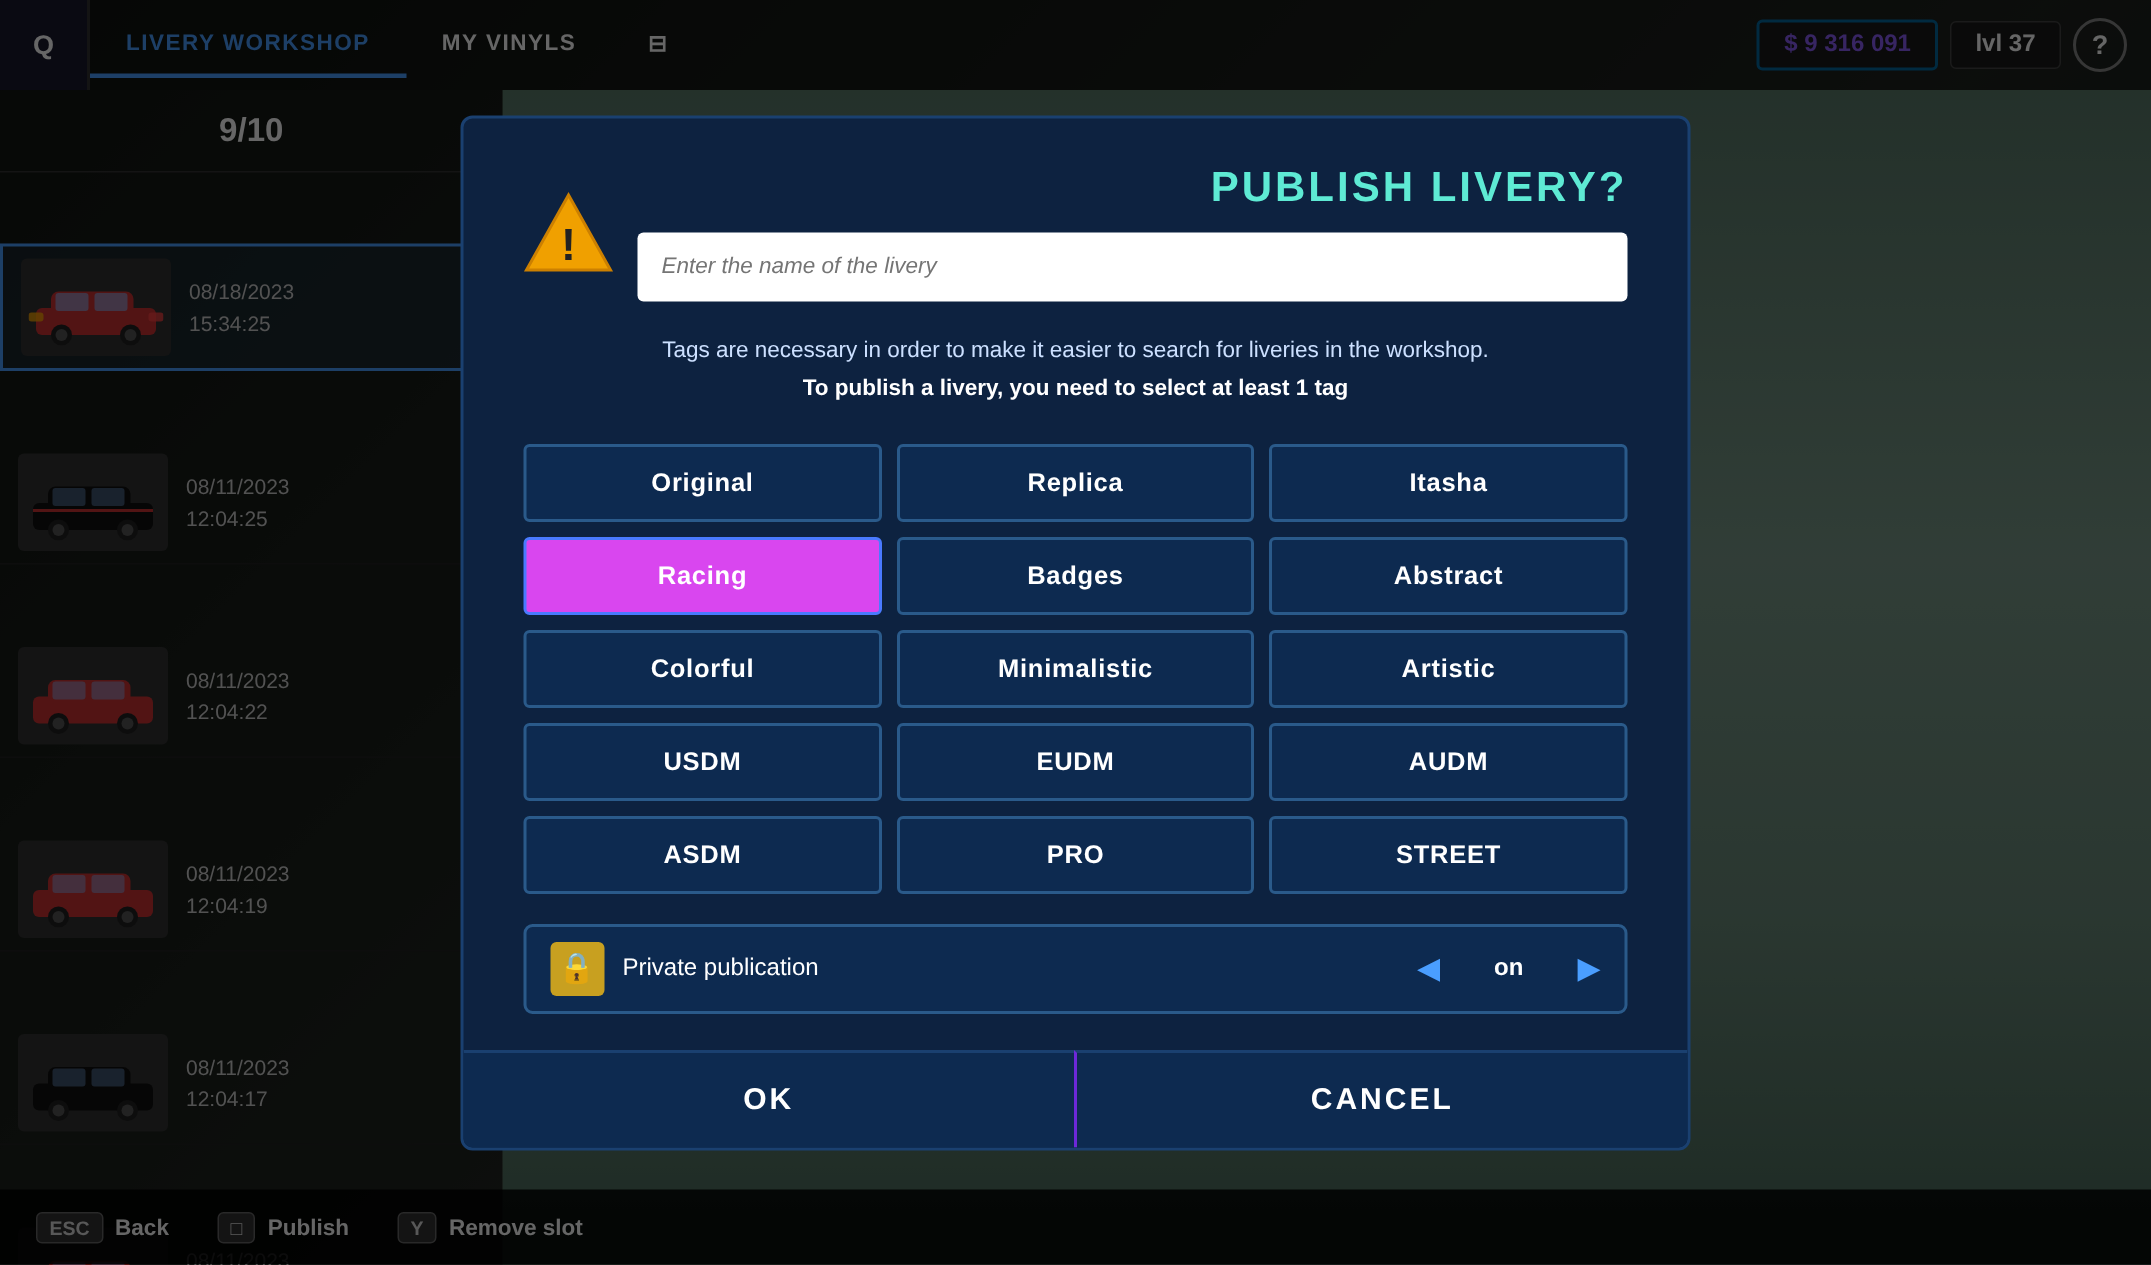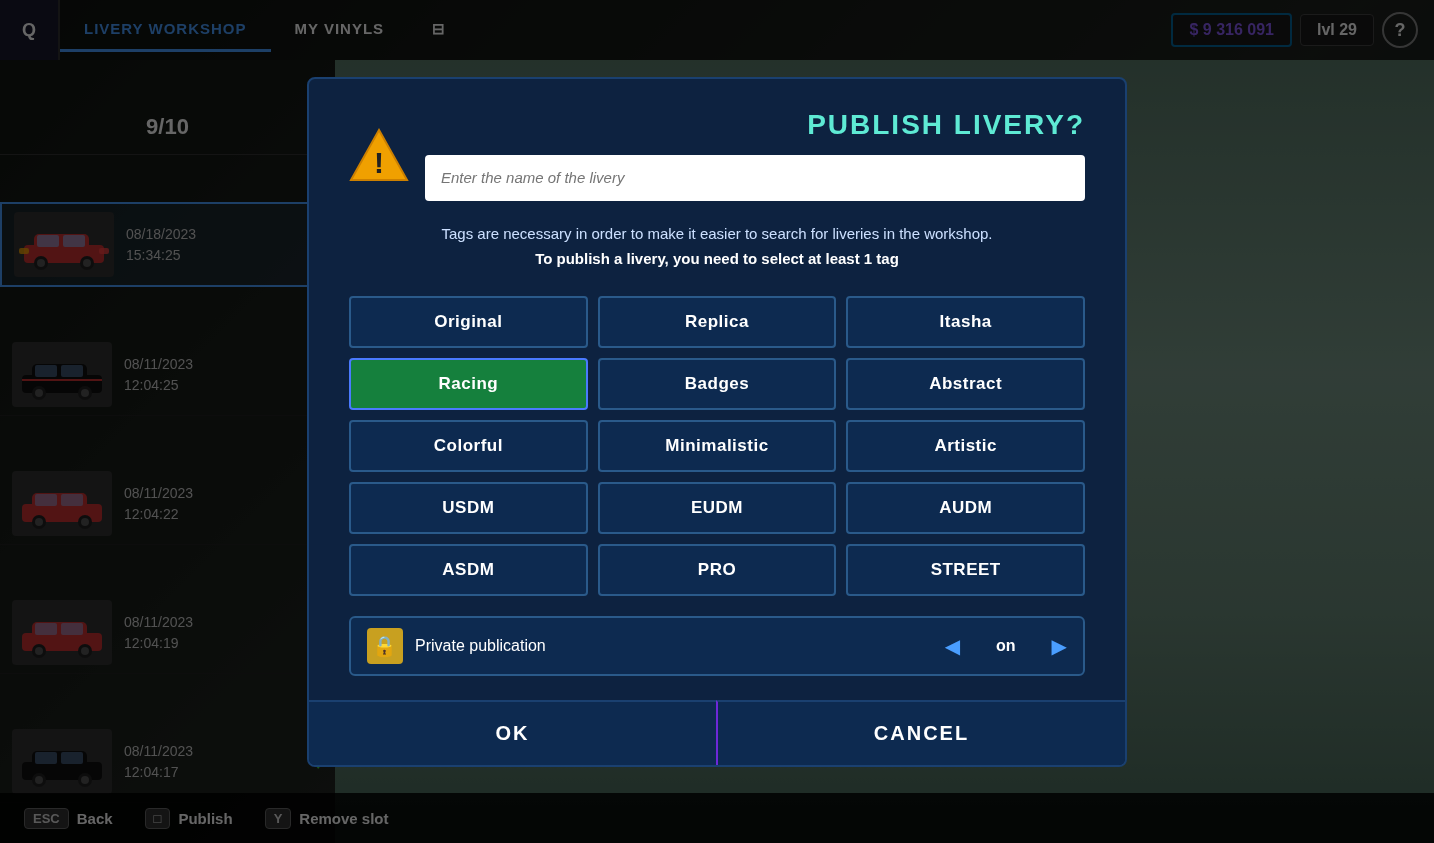--- a/index.html
+++ b/index.html
@@ -115,21 +115,20 @@
       display: flex;
       flex-direction: column;
     }
     .sidebar-count {
       color: white;
       font-size: 22px;
       font-weight: bold;
       text-align: center;
       padding: 14px 0;
       border-bottom: 1px solid #333;
-      margin-top: 40px;
     }
     .sidebar-list {
       flex: 1;
       overflow-y: auto;
     }
     .sidebar-item {
       display: flex;
       align-items: center;
       gap: 12px;
       padding: 8px 12px;
@@ -280,21 +279,21 @@
       border-radius: 4px;
       color: white;
       font-size: 17px;
       font-weight: bold;
       padding: 14px 10px;
       text-align: center;
       cursor: pointer;
       letter-spacing: 0.5px;
     }
     .tag-btn.selected {
-      background: #15803d;
+      background: #d946ef;
       border-color: #4a7aff;
     }
 
     
     .private-pub {
       display: flex;
       align-items: center;
       background: #0d2a50;
       border: 2px solid #2a5a8a;
       border-radius: 6px;
@@ -389,21 +388,21 @@
   <div class="top-bar-q">Q</div>
   <div class="top-bar-nav">
     <div class="top-bar-nav-item active">LIVERY WORKSHOP</div>
     <div class="top-bar-nav-item">MY VINYLS</div>
     <div class="top-bar-nav-item">
       <span>⊟</span>
     </div>
   </div>
   <div class="top-bar-right">
     <div class="currency-badge">$ 9 316 091</div>
-    <div class="level-badge">lvl 29</div>
+    <div class="level-badge">lvl 37</div>
     <div class="help-btn">?</div>
   </div>
 </div>
 
 <div class="sidebar">
   <div class="sidebar-count">9/10</div>
   <div class="sidebar-list">
 
     <div class="sidebar-item selected">
       <div class="sidebar-thumb">

